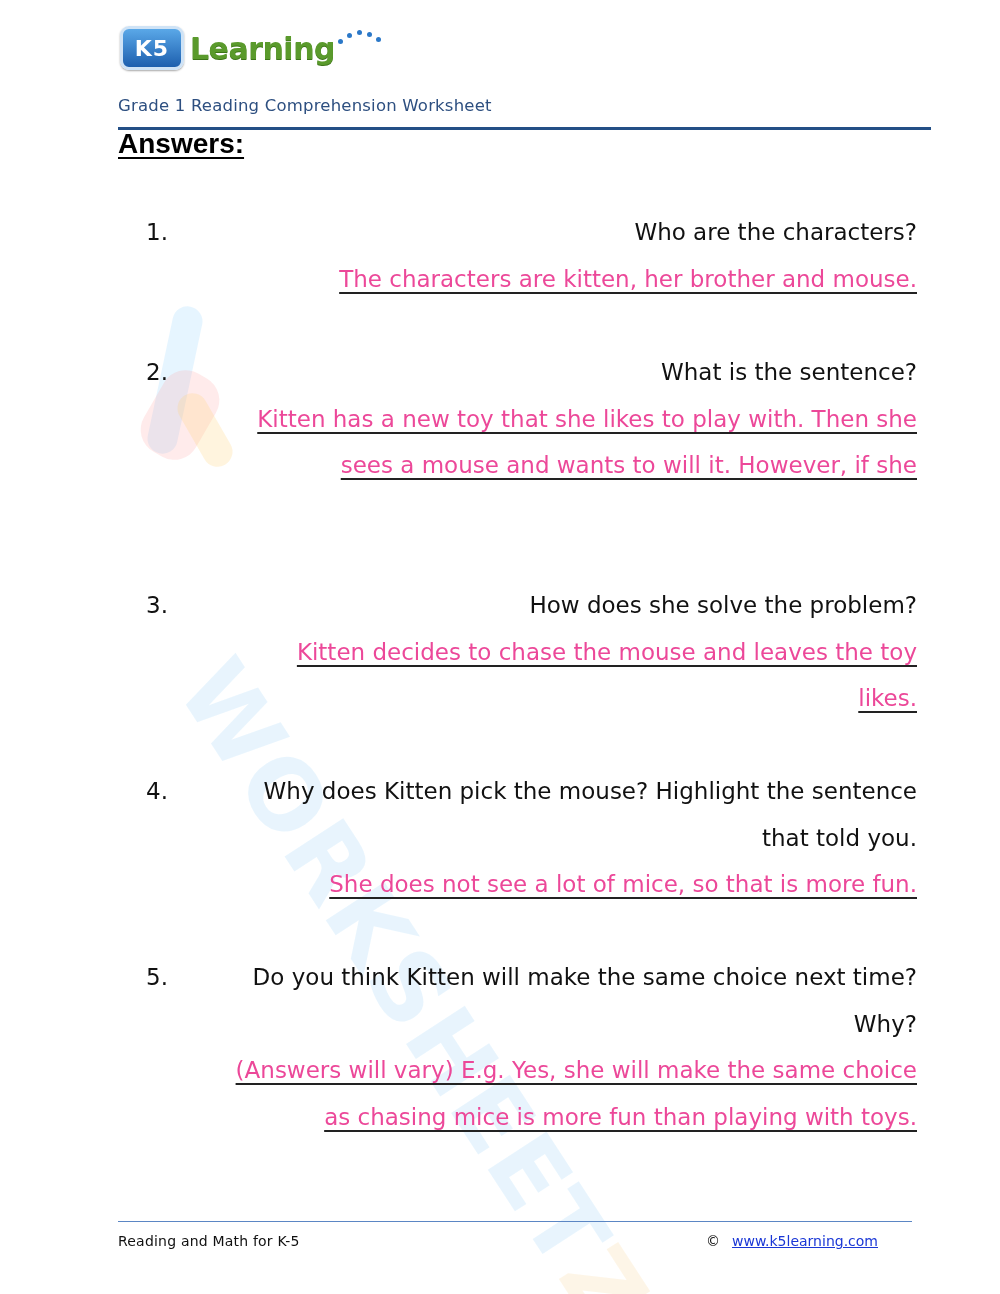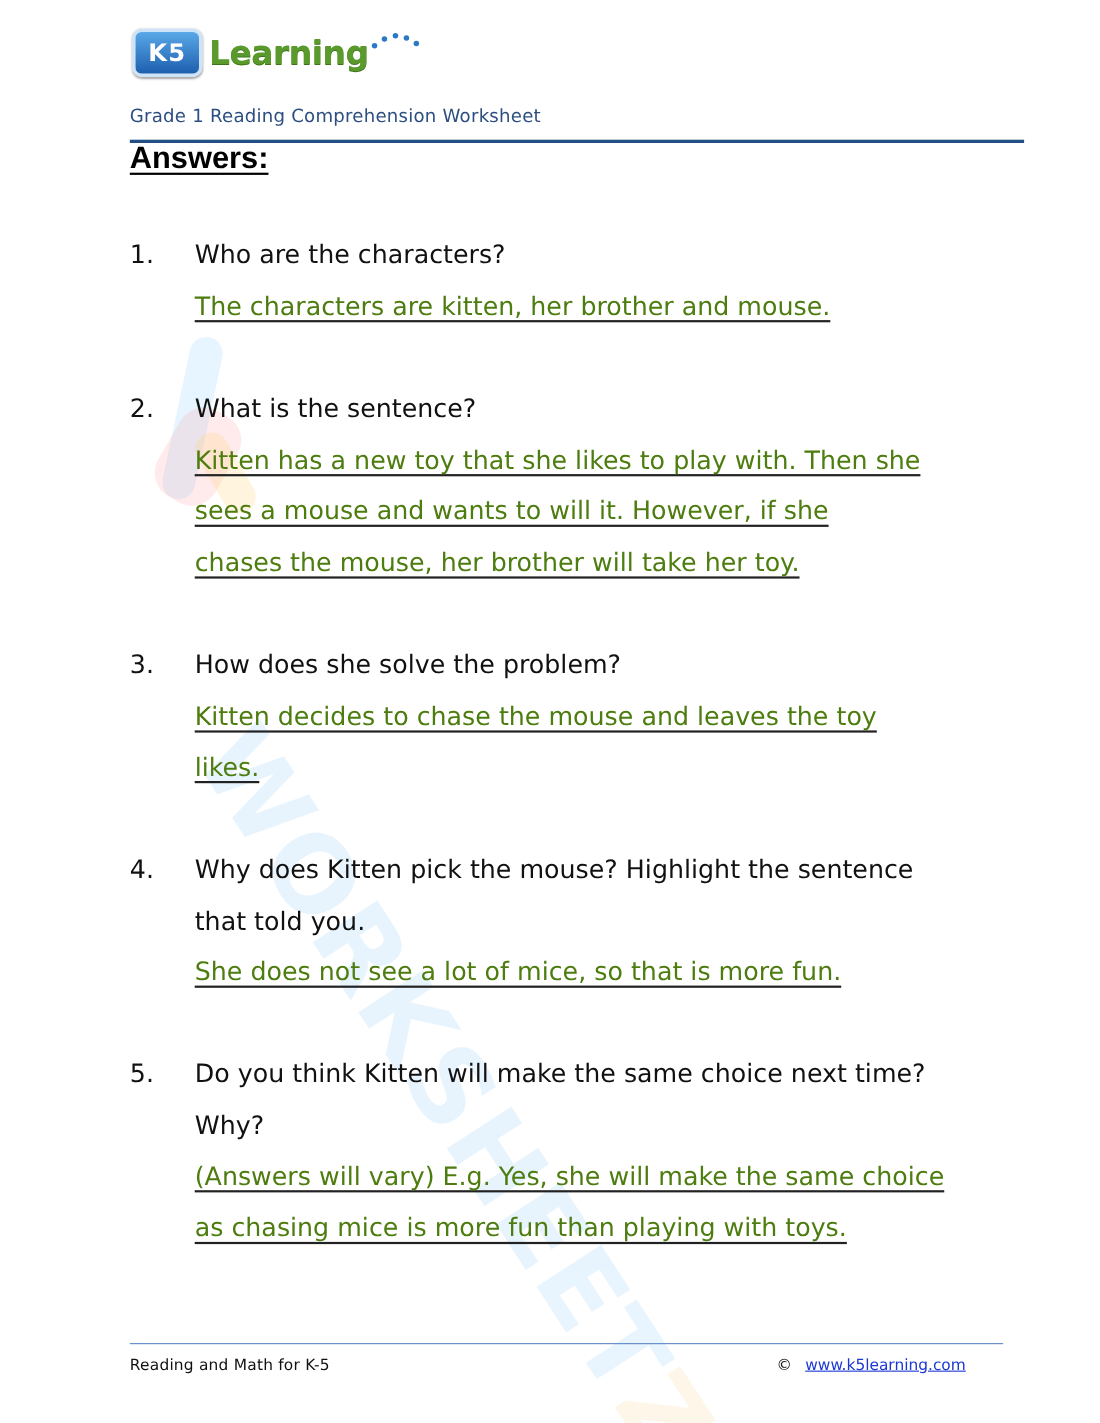--- a/index.html
+++ b/index.html
@@ -9,21 +9,21 @@
   .wm { position:absolute; left:0; top:0; width:1000px; height:1294px; pointer-events:none; z-index:0; }
   .wm-text { position:absolute; left:250px; top:640px; transform:rotate(57deg); transform-origin:left top;
              font-family:"DejaVu Sans", sans-serif; font-weight:bold; font-size:96px; letter-spacing:2px;
              white-space:nowrap; opacity:0.10; }
   .wm-text .w1 { color:#2aa0f0; }
   .wm-text .w2 { color:#f5a623; }
   .wm-logo-a { position:absolute; left:160px; top:305px; width:30px; height:150px; border-radius:15px; background:#8fd0ff; opacity:0.22; transform:rotate(12deg); }
   .wm-logo-b { position:absolute; left:150px; top:370px; width:60px; height:90px; border-radius:25px; background:#ff9a9a; opacity:0.20; transform:rotate(30deg); }
   .wm-logo-c { position:absolute; left:190px; top:390px; width:30px; height:80px; border-radius:15px; background:#ffd27a; opacity:0.25; transform:rotate(-30deg); }
 
-  .content { position:absolute; left:0; top:0; width:1000px; height:1110px; z-index:1; }
+  .content { position:absolute; left:0; top:0; width:1000px; height:1110px; z-index:1;text-align:right; }
 
   
   .logo { position:absolute; left:120px; top:20px; height:56px; display:flex; align-items:center; }
   .logo-badge { width:58px; height:38px; border-radius:9px; background:linear-gradient(#5aa8e8,#1d5fae);
                 border:3px solid #cfe3f6; box-shadow:0 1px 2px rgba(0,0,0,.35);
                 display:flex; align-items:center; justify-content:center; color:#fff; font-weight:bold;
                 font-family:"DejaVu Sans", sans-serif; font-size:22px; letter-spacing:1px; }
   .logo-word { margin-left:6px; font-family:"DejaVu Sans", sans-serif; font-weight:bold; font-size:30px; color:#5a9a2c;
                text-shadow:0 1px 0 #3c7417; letter-spacing:-0.5px; position:relative; }
   .logo-dots { position:absolute; left:148px; top:-2px; width:50px; height:20px; }
@@ -32,21 +32,21 @@
   .subtitle { position:absolute; left:118px; top:96px; font-family:"DejaVu Sans", sans-serif; font-size:16.5px; color:#2d4f80; letter-spacing:0.2px; }
   .rule-top { position:absolute; left:118px; top:127px; width:813px; height:3px; background:#234f86; }
 
   .answers-title { position:absolute; left:118px; top:128px; font-family:"Liberation Sans", sans-serif; font-weight:bold;
                    font-size:28px; color:#000; text-decoration:underline; text-underline-offset:4px; text-decoration-thickness:2px; }
 
   .qa { position:absolute; left:118px; font-family:"DejaVu Sans", sans-serif; font-size:23px; line-height:46.5px; }
   .qa .num { position:absolute; left:0; top:0; color:#111; width:50px; }
   .qa .body { position:absolute; left:59px; top:0; width:740px; }
   .qa .q { color:#111; display:block; }
-  .qa .a { color:#4d7c0f; display:block; }
+  .qa .a { color:#ec4899; display:block; }
   .qa .a span { text-decoration:underline; text-decoration-color:#222; text-decoration-thickness:2px; text-underline-offset:5px; }
 
   .rule-bottom { position:absolute; left:118px; top:1221px; width:794px; height:1px; background:#5b86c4; }
   .footer-left { position:absolute; left:118px; top:1233px; font-family:"DejaVu Sans", sans-serif; font-size:14px; color:#111; letter-spacing:0.2px; }
   .footer-right { position:absolute; left:706px; top:1233px; font-family:"DejaVu Sans", sans-serif; font-size:14px; color:#111; }
   .footer-right .copy { margin-right:12px; }
   .footer-right a { color:#1a37d6; text-decoration:underline; }
 </style>
 </head>
 <body>
@@ -86,21 +86,20 @@
       <span class="a"><span>The characters are kitten, her brother and mouse.</span></span>
     </div>
   </div>
 
   <div class="qa" style="top:349px">
     <div class="num">2.</div>
     <div class="body">
       <span class="q">What is the sentence?</span>
       <span class="a"><span>Kitten has a new toy that she likes to play with. Then she</span></span>
       <span class="a"><span>sees a mouse and wants to will it. However, if she</span></span>
-      <span class="a"><span>chases the mouse, her brother will take her toy.</span></span>
     </div>
   </div>
 
   <div class="qa" style="top:582px">
     <div class="num">3.</div>
     <div class="body">
       <span class="q">How does she solve the problem?</span>
       <span class="a"><span>Kitten decides to chase the mouse and leaves the toy</span></span>
       <span class="a"><span>likes.</span></span>
     </div>

